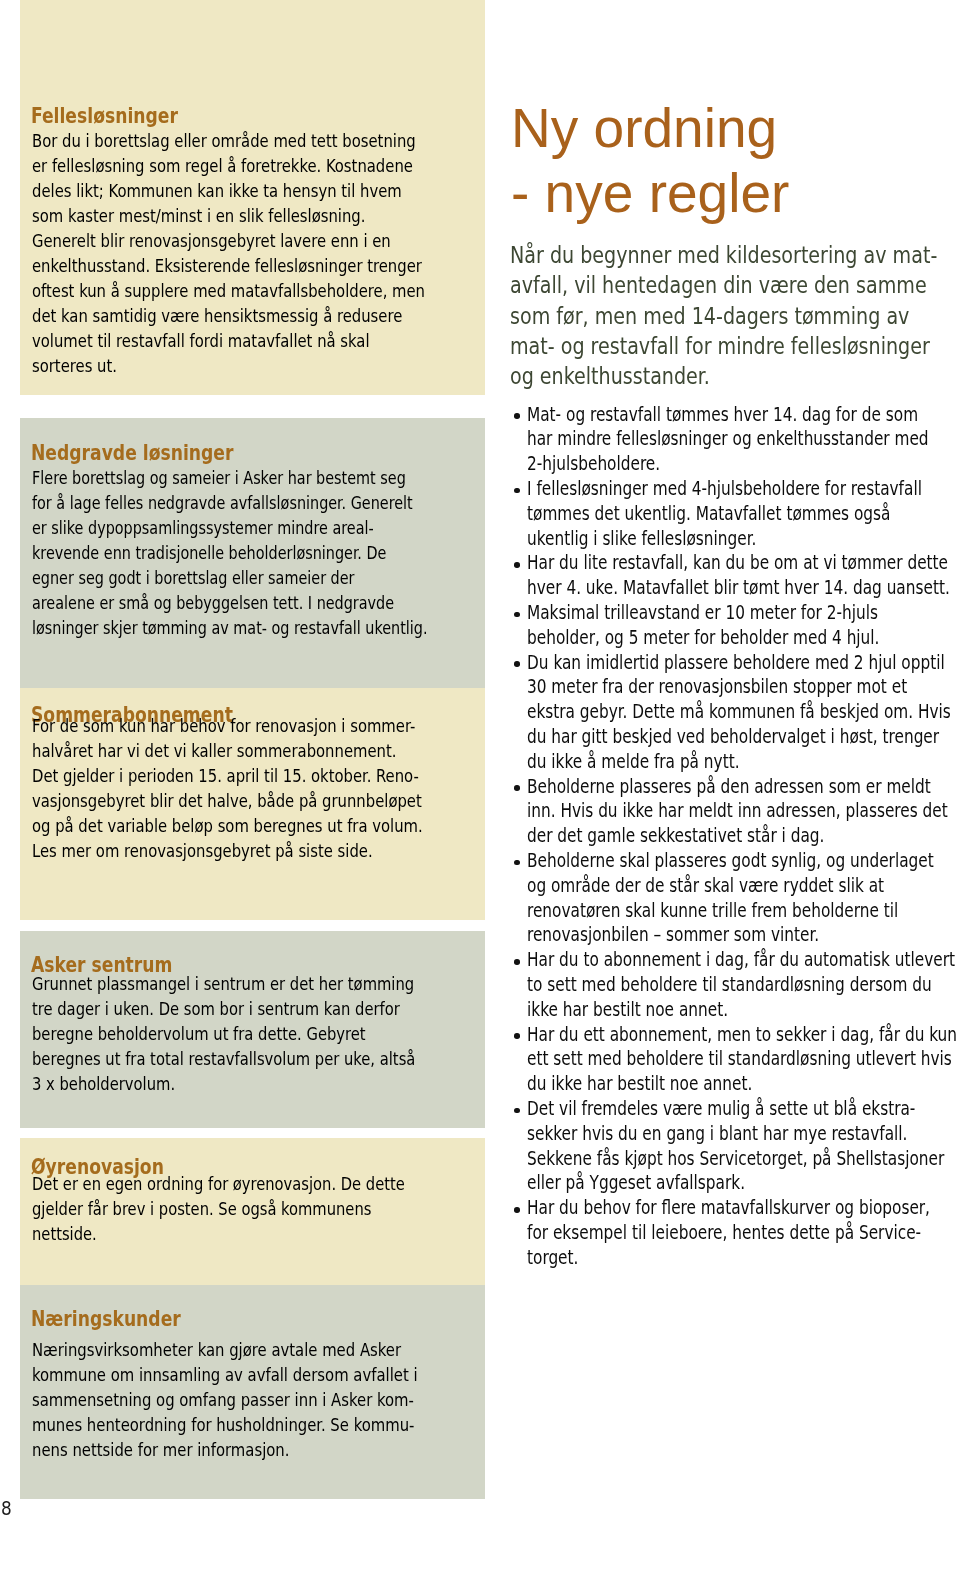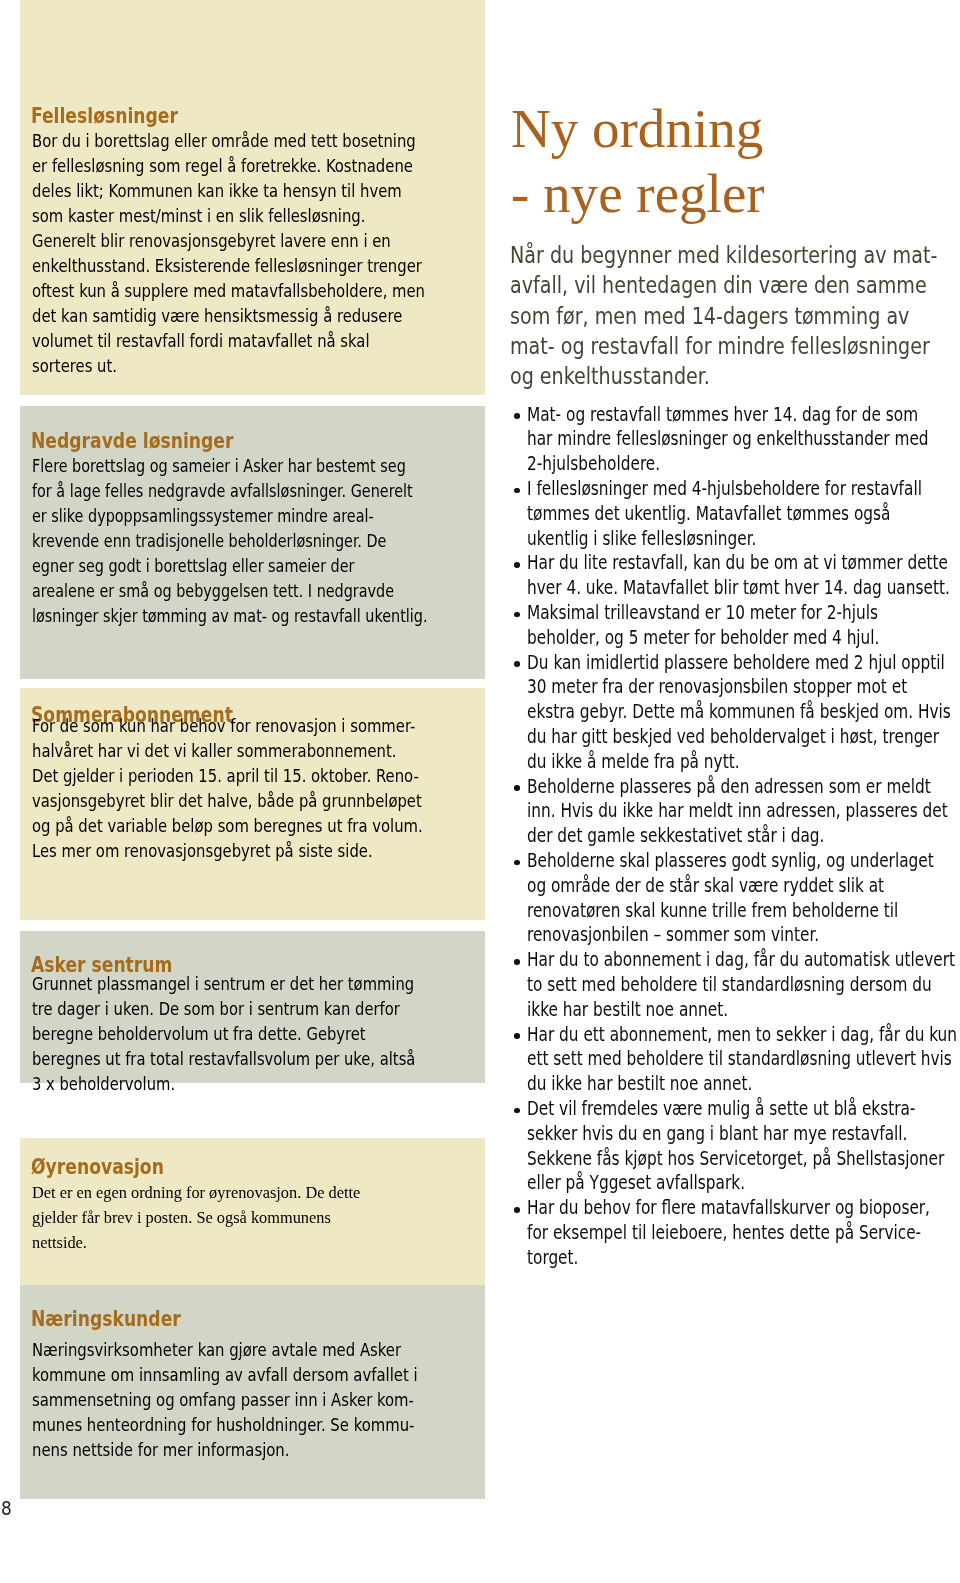--- a/index.html
+++ b/index.html
@@ -20,21 +20,21 @@
         transform:scaleX(0.934) translateZ(0);transform-origin:0 0;}
   .panel-body{position:absolute;left:12.8px;margin:0;
         font-family:"DejaVu Sans Condensed","DejaVu Sans",sans-serif;
         font-size:17px;line-height:25px;color:#000000;width:470px;}
   .panel-body .ln{display:block;white-space:nowrap;
         transform:scaleX(var(--bodysx,0.9685)) translateZ(0);transform-origin:0 50%;}
 
   
   .rightcol{position:absolute;left:513px;top:0;width:446px;}
   .title{position:absolute;left:-2px;margin:0;padding:0;
-        font-family:Liberation Serif, serif;font-weight:normal;
+        font-family:Liberation Sans, sans-serif;font-weight:normal;
         font-size:55.6px;line-height:65.1px;color:#A9611B;}
   .title .ln{display:block;white-space:nowrap;
         transform:scaleX(0.99) translateZ(0);transform-origin:0 50%;}
   .intro{position:absolute;left:-2.6px;margin:0;padding:0;
         font-family:"DejaVu Sans Condensed","DejaVu Sans",sans-serif;
         font-size:22.63px;line-height:30.3px;color:#3d4733;width:470px;}
   .intro .ln{display:block;white-space:nowrap;
         transform:scaleX(0.938) translateZ(0);transform-origin:0 50%;}
   .bullets{position:absolute;left:0;margin:0;padding:0;list-style:none;
         font-family:"DejaVu Sans Condensed","DejaVu Sans",sans-serif;}
@@ -61,21 +61,21 @@
           <span class="ln">deles likt; Kommunen kan ikke ta hensyn til hvem</span>
           <span class="ln">som kaster mest/minst i en slik fellesløsning.</span>
           <span class="ln">Generelt blir renovasjonsgebyret lavere enn i en</span>
           <span class="ln">enkelthusstand. Eksisterende fellesløsninger trenger</span>
           <span class="ln">oftest kun å supplere med matavfallsbeholdere, men</span>
           <span class="ln">det kan samtidig være hensiktsmessig å redusere</span>
           <span class="ln">volumet til restavfall fordi matavfallet nå skal</span>
           <span class="ln">sorteres ut.</span>
         </div>
       </div>
-      <div class="panel sage" style="top: 406px; height: 273px;">
+      <div class="panel sage" style="top: 418px; height: 273px;">
         <div class="panel-heading" style="top: 24.8px;">Nedgravde løsninger</div>
         <div class="panel-body" style="top: 47.8px; --bodysx: 0.9405;">
           <span class="ln">Flere borettslag og sameier i Asker har bestemt seg</span>
           <span class="ln">for å lage felles nedgravde avfallsløsninger. Generelt</span>
           <span class="ln">er slike dypoppsamlingssystemer mindre areal-</span>
           <span class="ln">krevende enn tradisjonelle beholderløsninger. De</span>
           <span class="ln">egner seg godt i borettslag eller sameier der</span>
           <span class="ln">arealene er små og bebyggelsen tett. I nedgravde</span>
           <span class="ln">løsninger skjer tømming av mat- og restavfall ukentlig.</span>
         </div>
@@ -84,33 +84,33 @@
         <div class="panel-heading" style="top: 16.8px;">Sommerabonnement</div>
         <div class="panel-body" style="top: 26px; --bodysx: 0.9685;">
           <span class="ln">For de som kun har behov for renovasjon i sommer-</span>
           <span class="ln">halvåret har vi det vi kaller sommerabonnement.</span>
           <span class="ln">Det gjelder i perioden 15. april til 15. oktober. Reno-</span>
           <span class="ln">vasjonsgebyret blir det halve, både på grunnbeløpet</span>
           <span class="ln">og på det variable beløp som beregnes ut fra volum.</span>
           <span class="ln">Les mer om renovasjonsgebyret på siste side.</span>
         </div>
       </div>
-      <div class="panel sage" style="top: 931px; height: 152px;">
+      <div class="panel sage" style="top: 931px; height: 197px;">
         <div class="panel-heading" style="top: 24.3px;">Asker sentrum</div>
         <div class="panel-body" style="top: 41px; --bodysx: 0.964;">
           <span class="ln">Grunnet plassmangel i sentrum er det her tømming</span>
           <span class="ln">tre dager i uken. De som bor i sentrum kan derfor</span>
           <span class="ln">beregne beholdervolum ut fra dette. Gebyret</span>
           <span class="ln">beregnes ut fra total restavfallsvolum per uke, altså</span>
           <span class="ln">3 x beholdervolum.</span>
         </div>
       </div>
       <div class="panel cream" style="top: 1138px; height: 172px;">
         <div class="panel-heading" style="top: 18.8px;">Øyrenovasjon</div>
-        <div class="panel-body" style="top: 42px; font-family: Liberation Serif, serif; --bodysx: 0.962;">
+        <div class="panel-body" style="top: 34px; --bodysx: 0.962;">
           <span class="ln">Det er en egen ordning for øyrenovasjon. De dette</span>
           <span class="ln">gjelder får brev i posten. Se også kommunens</span>
           <span class="ln">nettside.</span>
         </div>
       </div>
       <div class="panel sage" style="top: 1285px; height: 214px;">
         <div class="panel-heading" style="top: 24.3px;">Næringskunder</div>
         <div class="panel-body" style="top: 53px; --bodysx: 0.9705;">
           <span class="ln">Næringsvirksomheter kan gjøre avtale med Asker</span>
           <span class="ln">kommune om innsamling av avfall dersom avfallet i</span>

